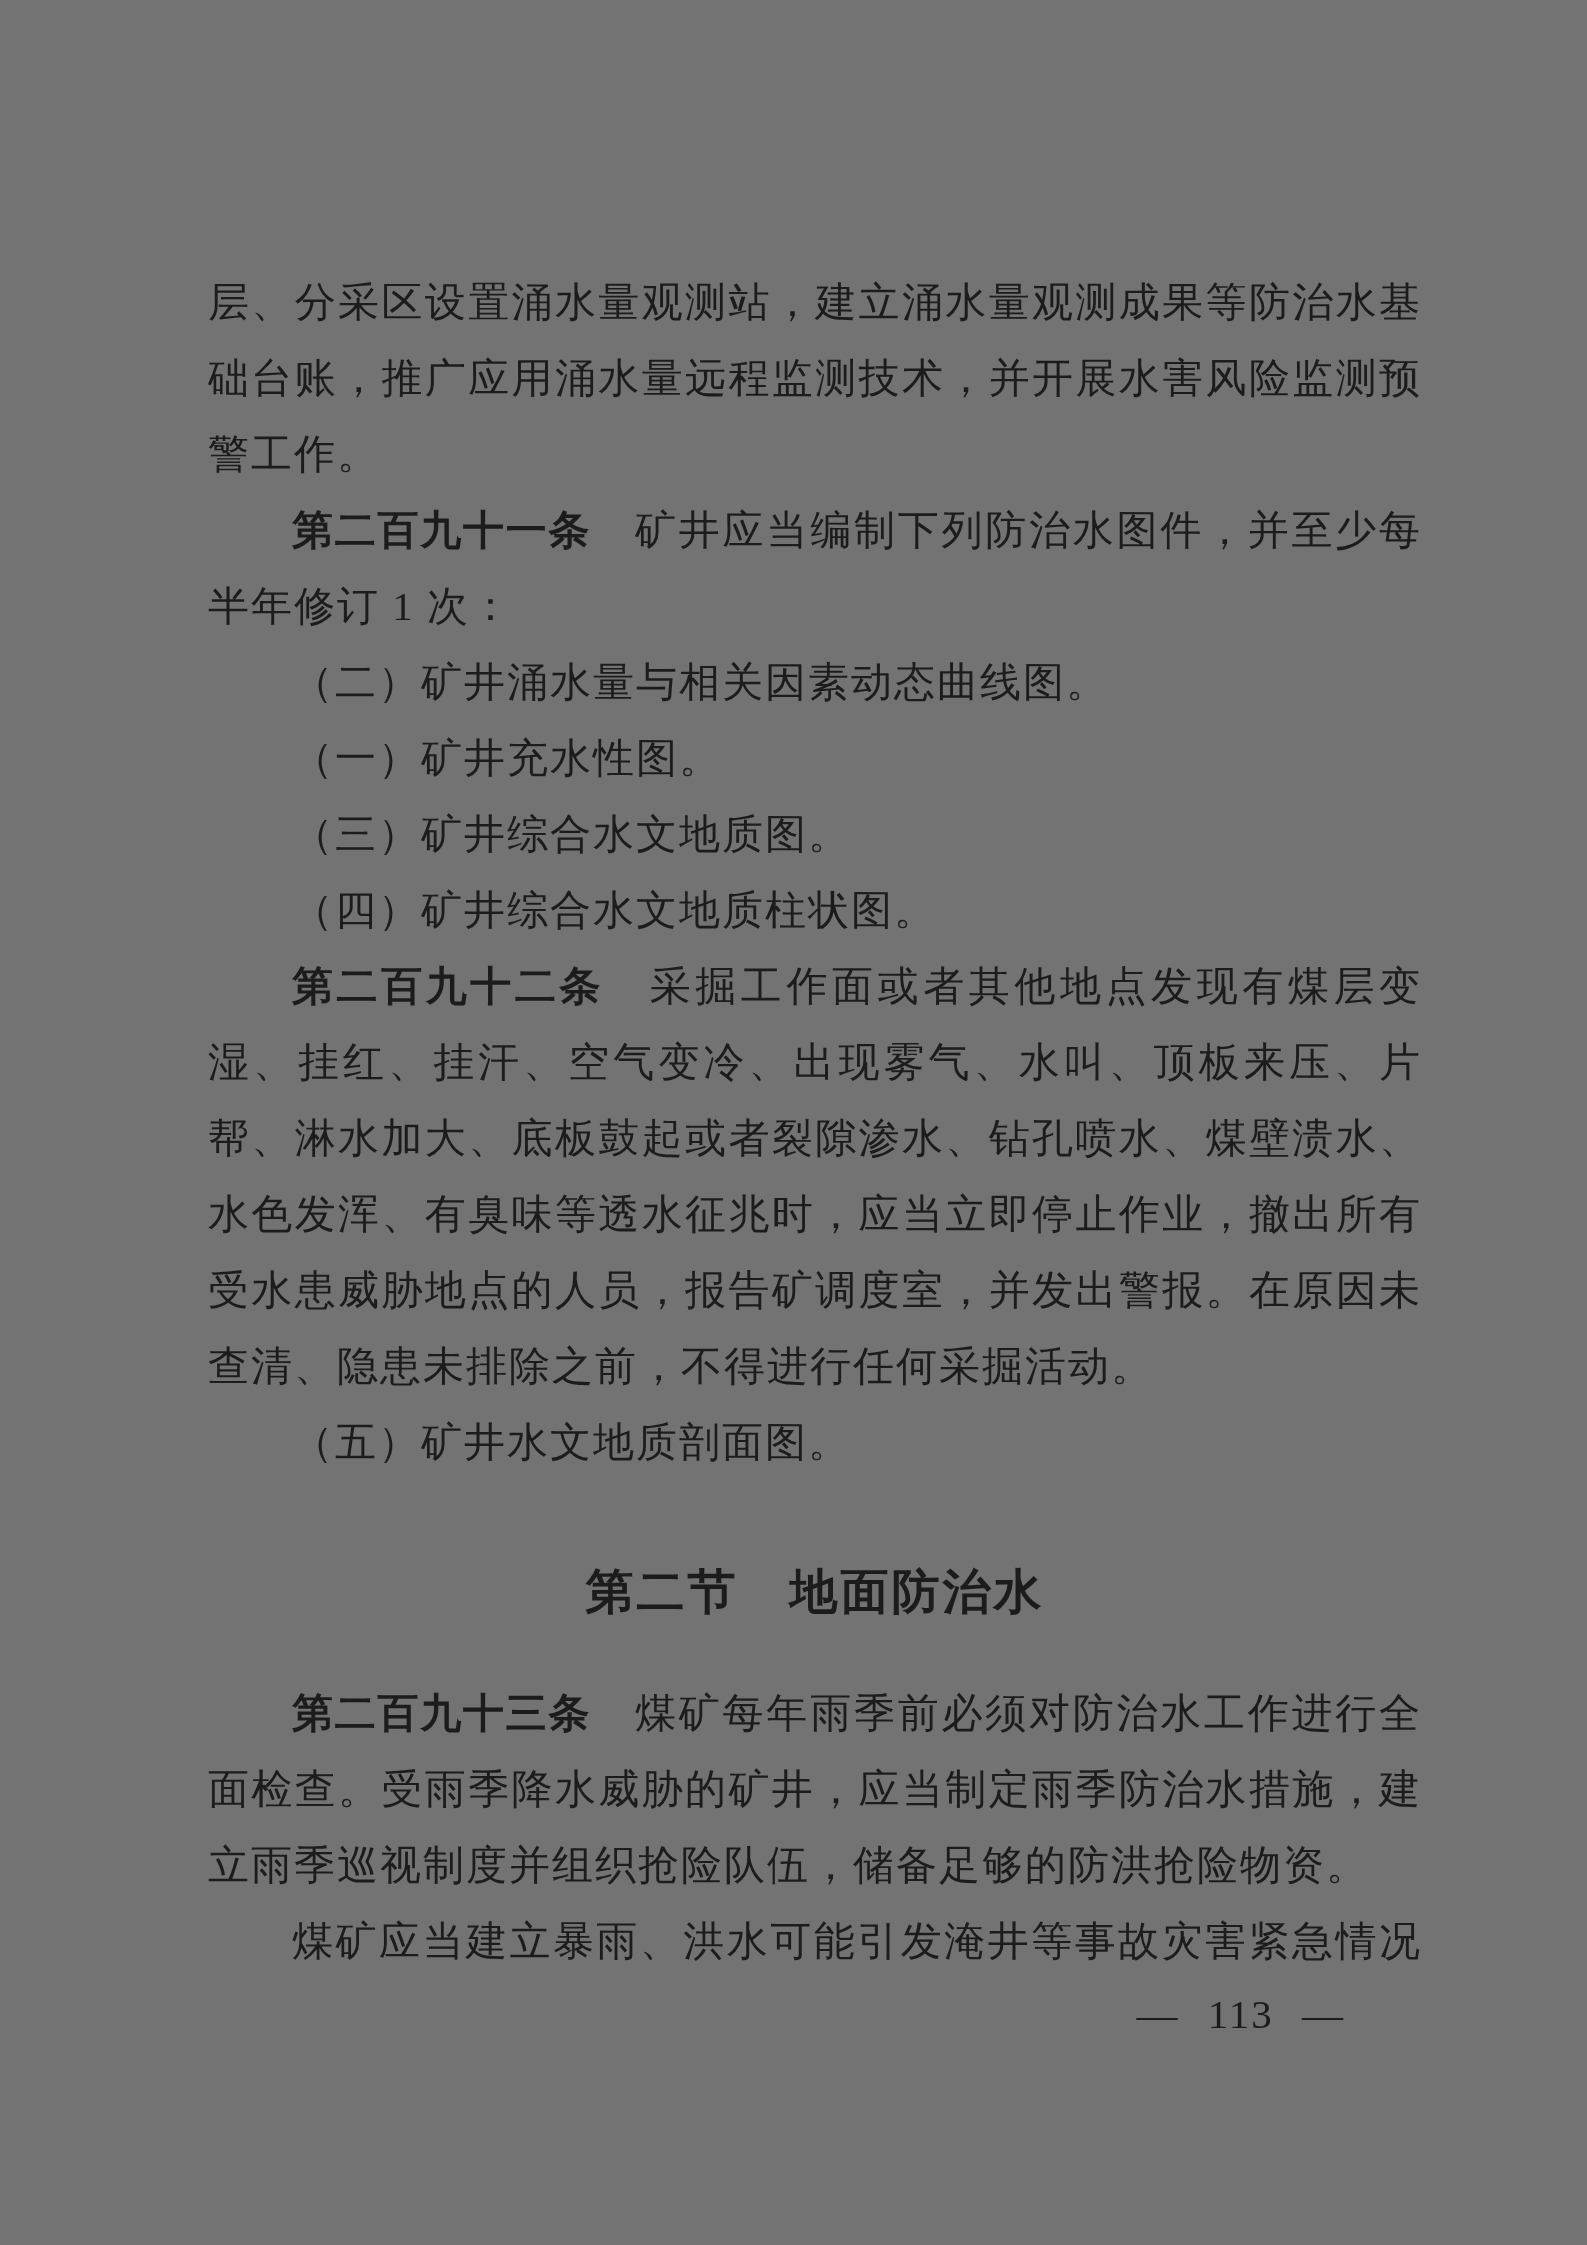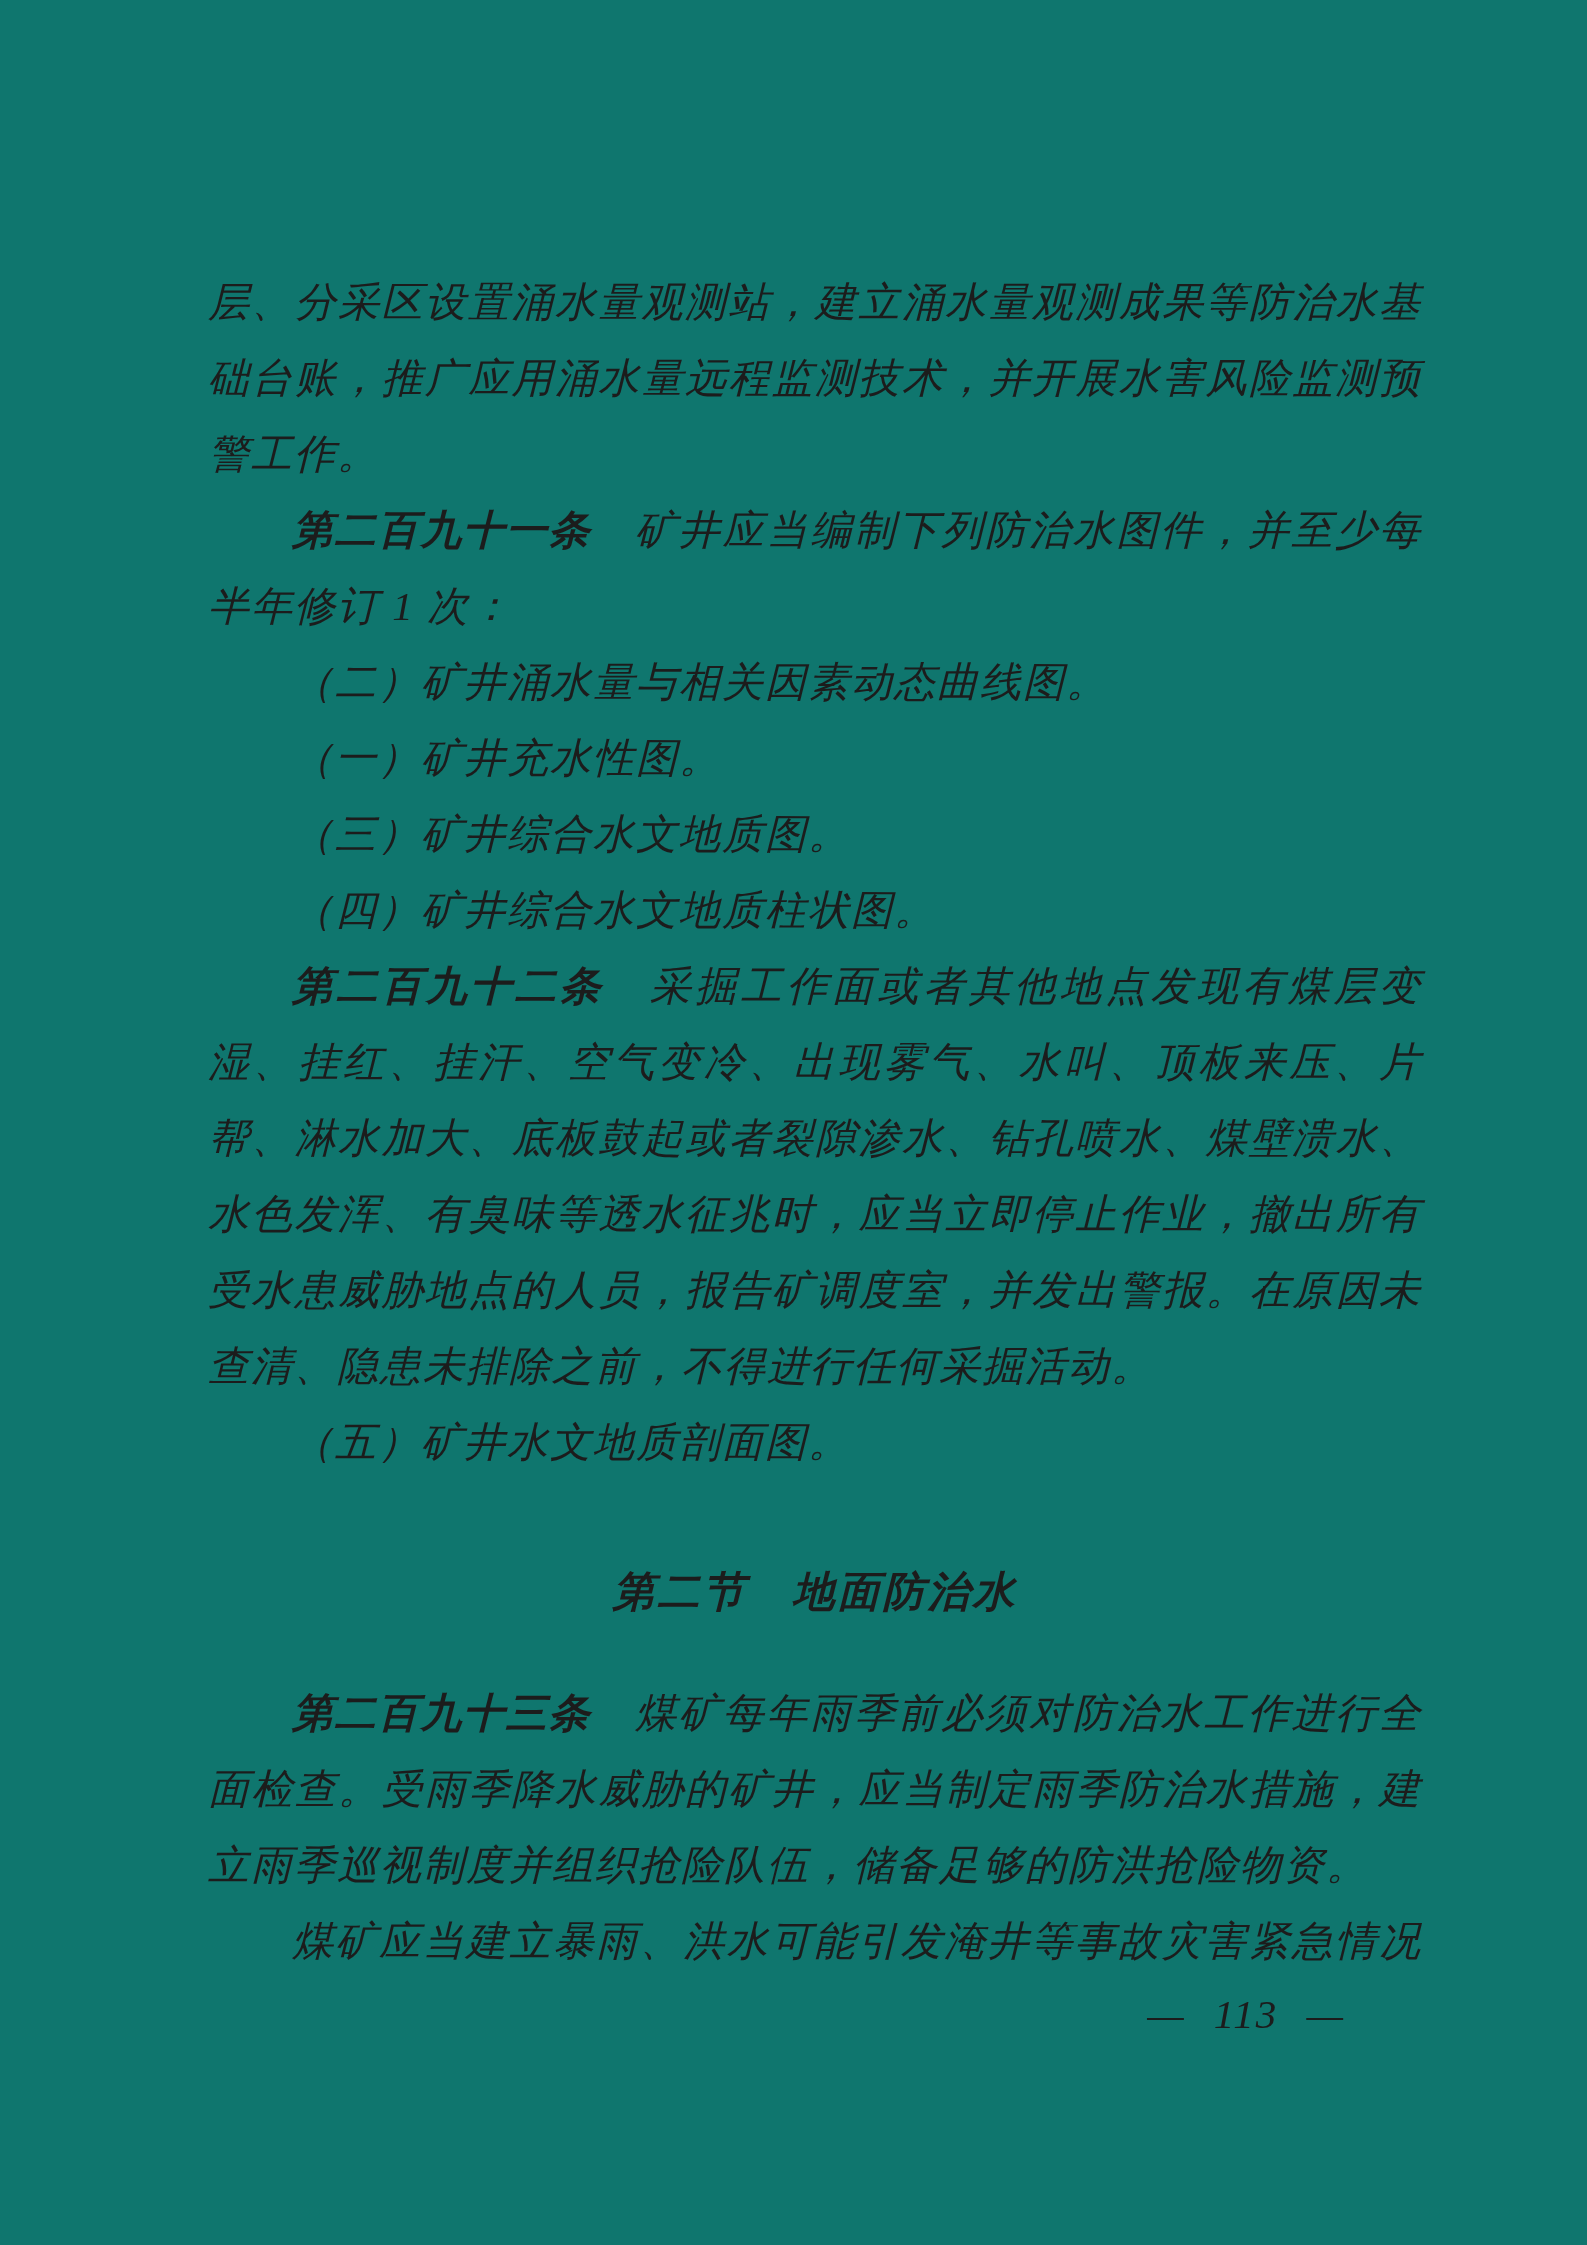--- a/index.html
+++ b/index.html
@@ -5,25 +5,24 @@
   html, body {
     margin: 0;
     padding: 0;
     background: #e8e8e8;
   }
   .page {
     position: relative;
     width: 1587px;
     height: 2245px;
     margin: 0 auto;
-    background: #0f766e;
+    background: #737373;
     overflow: hidden;
     font-family: "Liberation Serif", "DejaVu Serif", serif;
     color: #1c1c1c;
-    font-style: italic;
   }
   .text-block {
     position: absolute;
     left: 208px;
     top: 264px;
     width: 1214px;
     font-size: 41px;
     line-height: 76px;
     letter-spacing: 2px;
     text-align: justify;
@@ -46,21 +45,21 @@
     letter-spacing: 1px;
   }
   .section-heading {
     margin: 74px 0 45px 0;
     padding: 0;
     text-align: center;
     text-align-last: center;
     text-indent: 0;
     font-family: "Liberation Sans", "DejaVu Sans", sans-serif;
     font-weight: 700;
-    font-size: 42px;
+    font-size: 48px;
     line-height: 76px;
     letter-spacing: 3px;
   }
   .page-number {
     position: absolute;
     top: 1992px;
     right: 242px;
     font-family: "Liberation Serif", "DejaVu Serif", serif;
     font-size: 41px;
     line-height: 44px;

